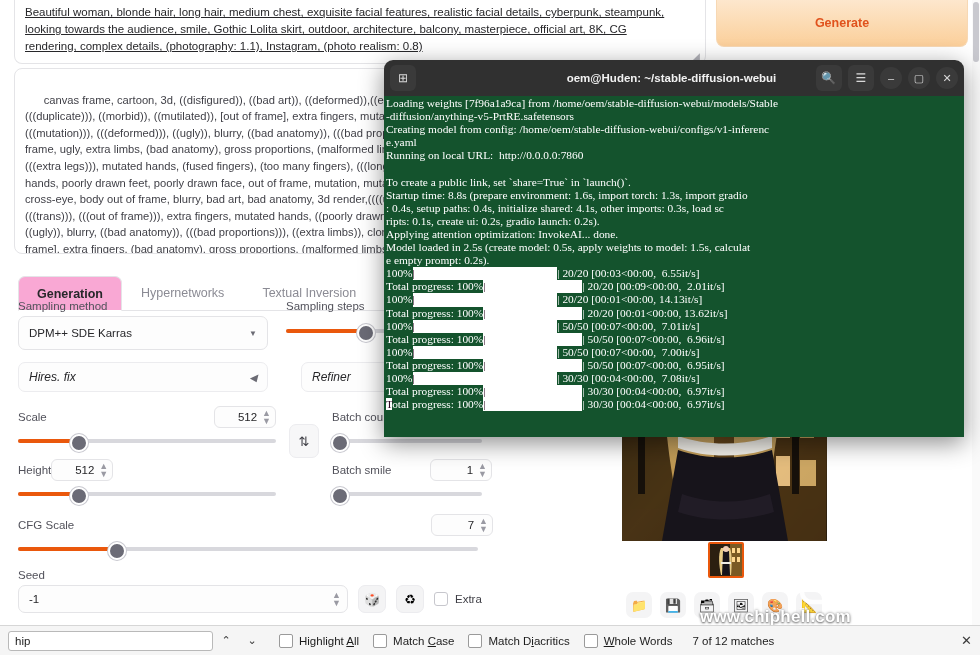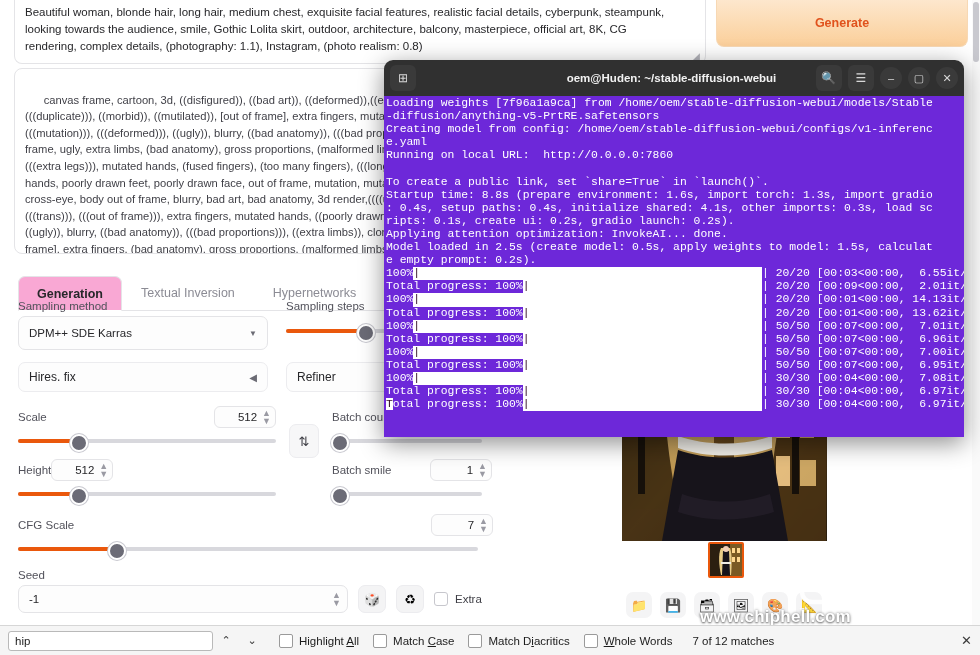--- a/index.html
+++ b/index.html
@@ -22,20 +22,21 @@
     border: 1px solid #e4e4e7;
     border-top: none;
     border-radius: 0 0 8px 8px;
     background: #ffffff;
     padding: 4px 24px 4px 10px;
     font-size: 11.5px;
     line-height: 17px;
     color: #27272a;
     overflow: hidden;
     position: relative;
+    text-decoration: underline;
   }
   .resize-grip {
     position: absolute; right: 2px; bottom: 1px;
     width: 10px; height: 10px;
     color: #b4b4bb; font-size: 9px; line-height: 9px;
   }
 
   .gen-btn {
     position: absolute; left: 716px; top: 0px;
     width: 250px; height: 46px;
@@ -207,24 +208,24 @@
     width: 26px; height: 26px; border-radius: 6px;
     display: flex; align-items: center; justify-content: center;
     color: #d8d8d8; font-size: 12px; cursor: pointer;
     z-index: 2;
   }
   .tbtn.sq { background: #3a3a3a; }
   .tbtn.circ { background: #3a3a3a; border-radius: 50%; width: 22px; height: 22px; font-size: 11px; }
   .term-right { margin-left: auto; display: flex; align-items: center; gap: 6px; z-index: 2; }
 
   .term-body {
-    background: #6d28d9;
+    background: #14532d;
     height: 341px;
     padding: 1px 16px 0 2px;
-    font-family: Liberation Mono, monospace;
+    font-family: Liberation Serif, serif;
     font-size: 11.4px;
     line-height: 13.1px;
     color: #ffffff;
     white-space: pre;
     overflow: hidden;
     position: relative;
   }
   .term-line { height: 13.1px; }
   .pb { display: inline-block; background: #ffffff; color: #300a24; }
   .cursor { background: #ffffff; color: #300a24; }
@@ -290,24 +291,24 @@
 
     <div class="neg-box">
       <span>canvas frame, cartoon, 3d, ((disfigured)), ((bad art)), ((deformed)),((extra limbs)),((close up)),((b&amp;w)), weird colors, blurry, (((duplicate))), ((morbid)), ((mutilated)), [out of frame], extra fingers, mutated hands, ((poorly drawn hands)), ((poorly drawn face)), (((mutation))), (((deformed))), ((ugly)), blurry, ((bad anatomy)), (((bad proportions))), ((extra limbs)), cloned face, (((disfigured))), out of frame, ugly, extra limbs, (bad anatomy), gross proportions, (malformed limbs), ((missing arms)), ((missing legs)), (((extra arms))), (((extra legs))), mutated hands, (fused fingers), (too many fingers), (((long neck))), Photoshop, video game, ugly, tiling, poorly drawn hands, poorly drawn feet, poorly drawn face, out of frame, mutation, mutated, extra limbs, extra legs, extra arms, disfigured, deformed, cross-eye, body out of frame, blurry, bad art, bad anatomy, 3d render,((((ugly)))), (((duplicate))), ((morbid)), ((mutilated)), (((tranny))), (((trans))), (((out of frame))), extra fingers, mutated hands, ((poorly drawn hands)), ((poorly drawn face)), (((mutated))), (((deformed))), ((ugly)), blurry, ((bad anatomy)), (((bad proportions))), ((extra limbs)), cloned face, (((disfigured))). (((more than 2 nipples))). [out of frame], extra fingers, (bad anatomy), gross proportions, (malformed limbs), ((missing arms)), ((missing legs)), (((extra arms))), (((extra legs))), mutated hands, (fused fingers), (too many fingers), (((long neck)))</span>
     </div>
 
     <div class="tabs">
       <div class="tab active">
         <span>Generation</span>
       </div>
       <div class="tab">
+        <span>Hypernetworks</span>
+      </div>
+      <div class="tab">
         <span>Textual Inversion</span>
-      </div>
-      <div class="tab">
-        <span>Hypernetworks</span>
       </div>
       <div class="tab">
         <span>Checkpoints</span>
       </div>
     </div>
 
     <div class="panel">
 
       <div style="display:flex; gap:18px; align-items:flex-start;">
         <div style="width:250px;">
@@ -321,21 +322,21 @@
           <span class="lbl">Sampling steps</span>
           <div style="height:8px"></div>
           <div class="slider" style="width:225px;">
             <div class="track"></div>
             <div class="fill" style="width:78px;"></div>
             <div class="knob" style="left:78px;"></div>
           </div>
         </div>
       </div>
 
-      <div style="display:flex; gap:18px; margin-top:12px;">
+      <div style="display:flex; gap:33px; margin-top:12px;font-style:italic;">
         <div class="accordion">
           <span>Hires. fix</span>
           <span class="caret" style="font-size:10px">◀</span>
         </div>
         <div class="accordion" style="width:236px;">
           <span>Refiner</span>
           <span class="caret" style="font-size:10px; visibility:hidden">◀</span>
         </div>
       </div>
 

